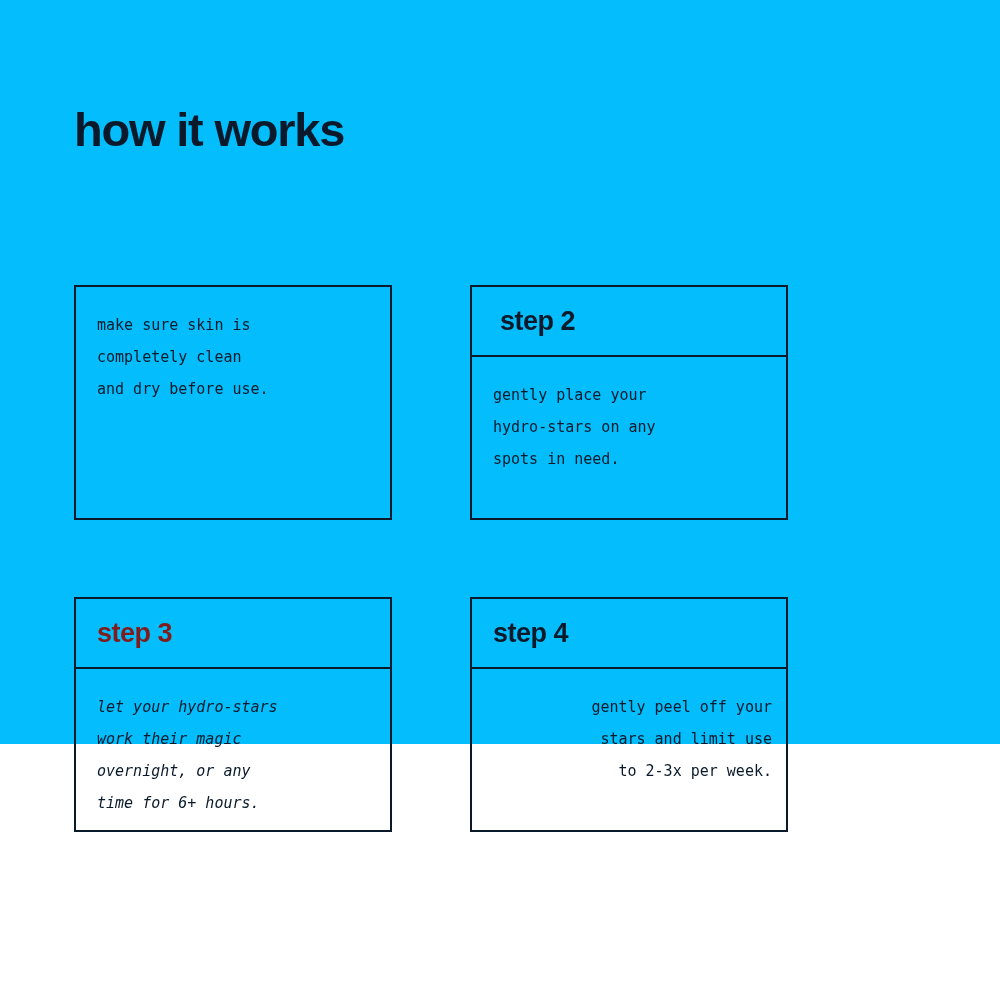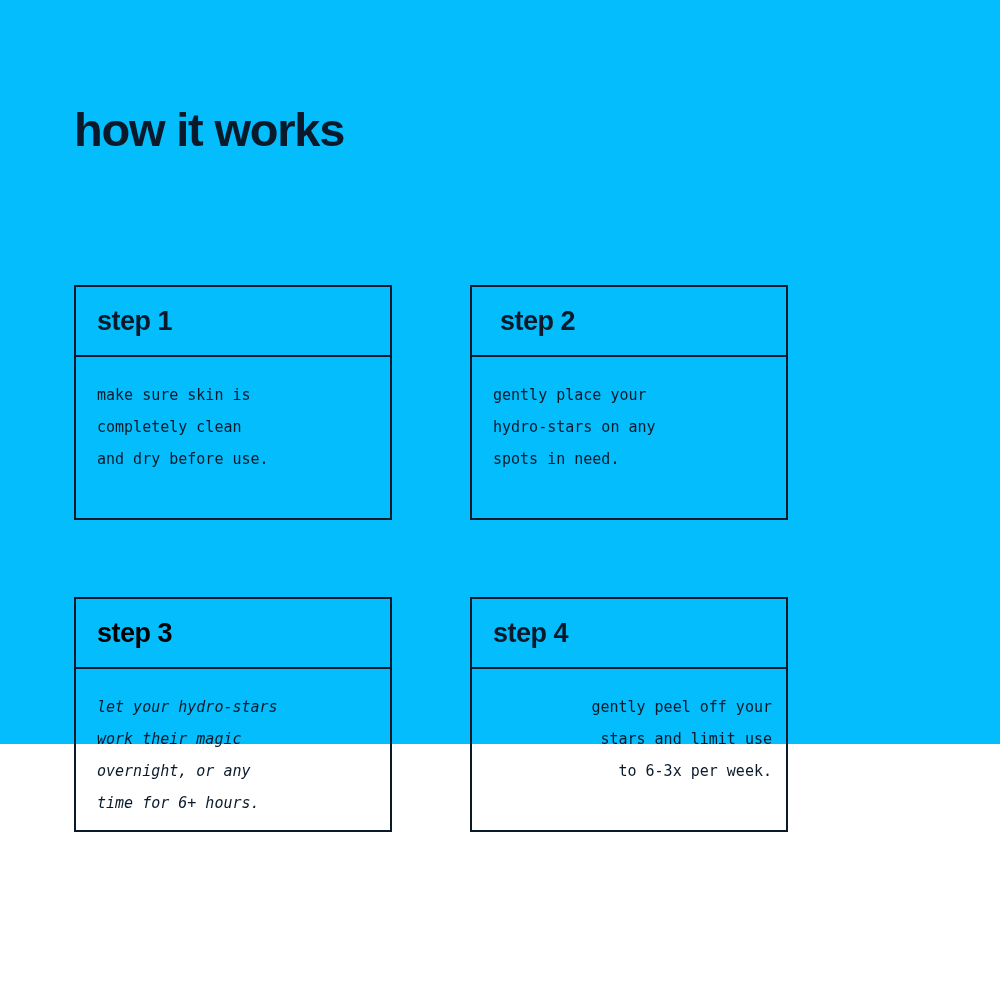--- a/index.html
+++ b/index.html
@@ -86,58 +86,55 @@
 </head>
 <body>
 
 <div class="page" style="background: rgb(3, 189, 252);">
 
   <div class="page-title" style="color: rgb(10, 26, 42);">how it works</div>
 
   <div class="steps-grid">
 
     <div class="step-card" style="border-color: rgb(10, 26, 42);">
-      <div class="step-card-header" style="border-bottom-color: rgb(10, 26, 42);">
-        <span class="step-card-title" style="color: rgb(10, 26, 42);">step 1</span>
-      </div>
       <div class="step-card-body">
         <p class="step-card-text" style="color: rgb(10, 26, 42);">make sure skin is
 completely clean
 and dry before use.</p>
       </div>
     </div>
 
     <div class="step-card" style="border-color: rgb(10, 26, 42);">
       <div class="step-card-header" style="border-bottom-color: rgb(10, 26, 42); padding-left: 28px;">
         <span class="step-card-title" style="color: rgb(10, 26, 42);">step 2</span>
       </div>
       <div class="step-card-body">
         <p class="step-card-text" style="color: rgb(10, 26, 42);">gently place your
 hydro-stars on any
 spots in need.</p>
       </div>
     </div>
 
     <div class="step-card" style="border-color: rgb(10, 26, 42);">
       <div class="step-card-header" style="border-bottom-color: rgb(10, 26, 42);">
-        <span class="step-card-title" style="color: #000000;">step 3</span>
+        <span class="step-card-title" style="color: #7f1d1d;">step 3</span>
       </div>
       <div class="step-card-body">
         <p class="step-card-text" style="color: rgb(10, 26, 42); font-style: italic;">let your hydro-stars
 work their magic
 overnight, or any
 time for 6+ hours.</p>
       </div>
     </div>
 
     <div class="step-card" style="border-color: rgb(10, 26, 42); text-align: right;">
       <div class="step-card-header" style="border-bottom-color: rgb(10, 26, 42);">
         <span class="step-card-title" style="color: rgb(10, 26, 42);">step 4</span>
       </div>
       <div class="step-card-body">
         <p class="step-card-text" style="color: rgb(10, 26, 42);">gently peel off your
 stars and limit use
-to 6-3x per week.</p>
+to 2-3x per week.</p>
       </div>
     </div>
 
   </div>
 </div>
 
 </body></html>

